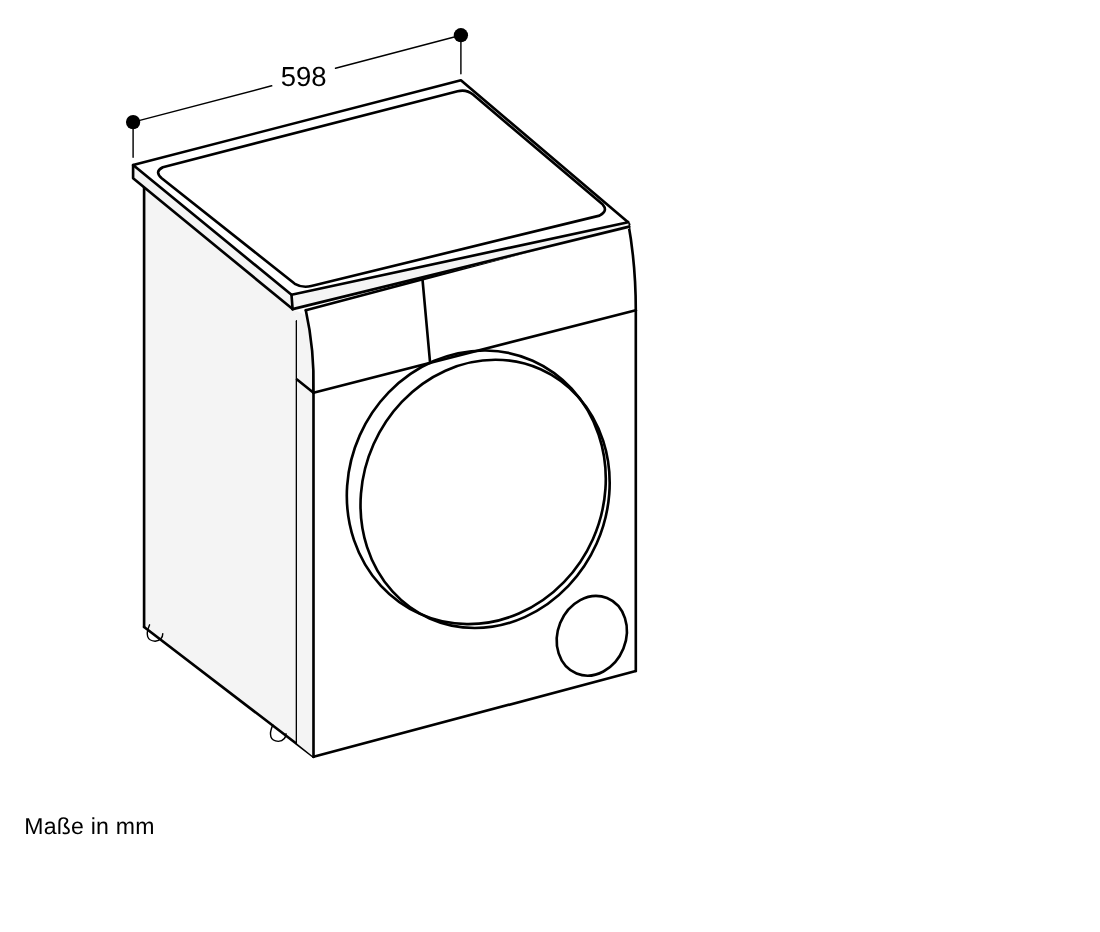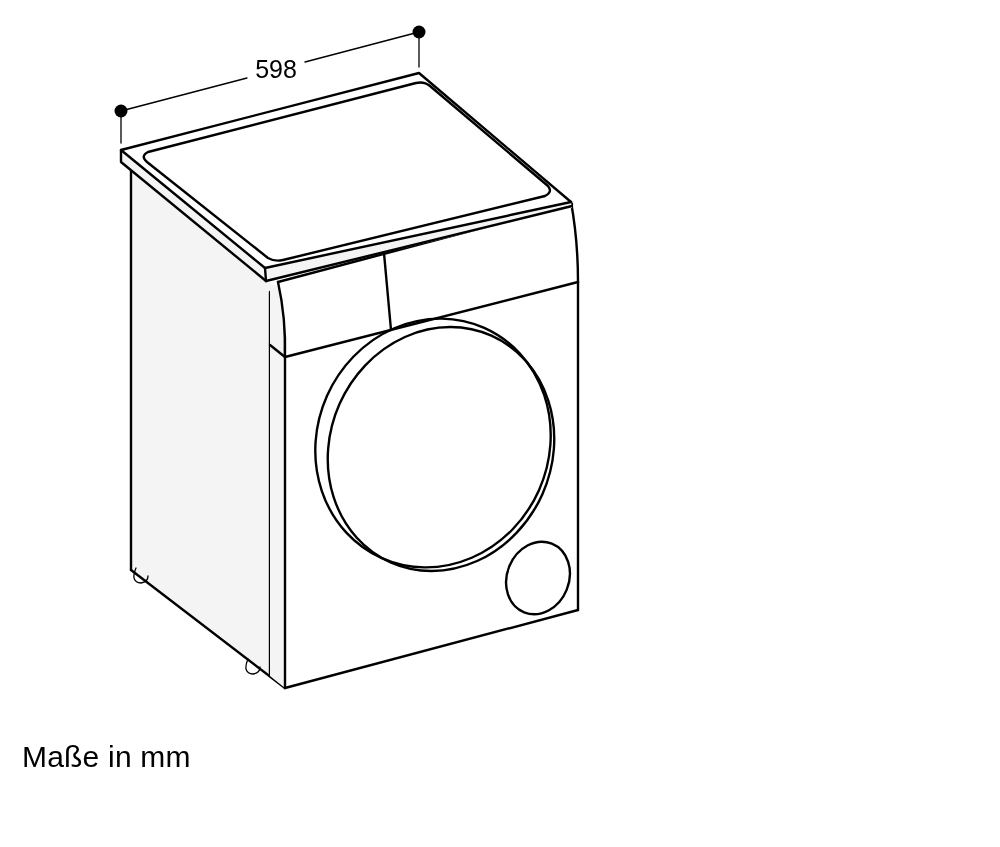--- a/index.html
+++ b/index.html
@@ -38,21 +38,21 @@
     .white-fill { fill: #ffffff; }
     .dim-label {
       font-family: "Liberation Sans", "DejaVu Sans", sans-serif;
       font-size: 25px;
       fill: #000000;
     }
     #caption {
       position: absolute;
       left: 22px;
       top: 740px;
-      font-size: 30px;
+      font-size: 21px;
       color: #000000;
       font-family: "Liberation Sans", "DejaVu Sans", sans-serif;
       letter-spacing: 0.2px;
     }
   </style>
 </head>
 <body>
 
 <svg id="drawing" viewBox="0 0 1000 847" xmlns="http://www.w3.org/2000/svg">
 

